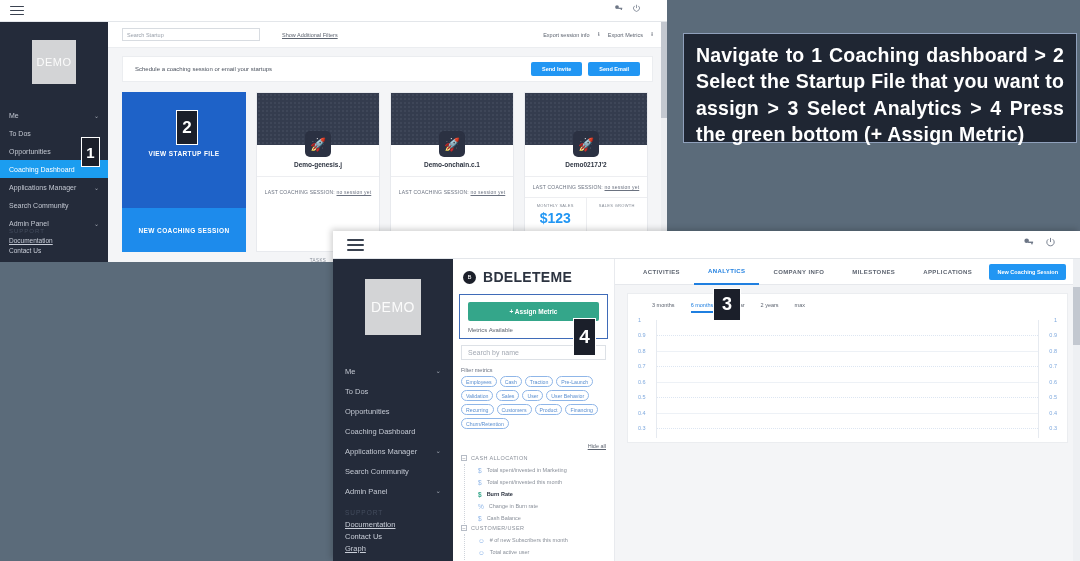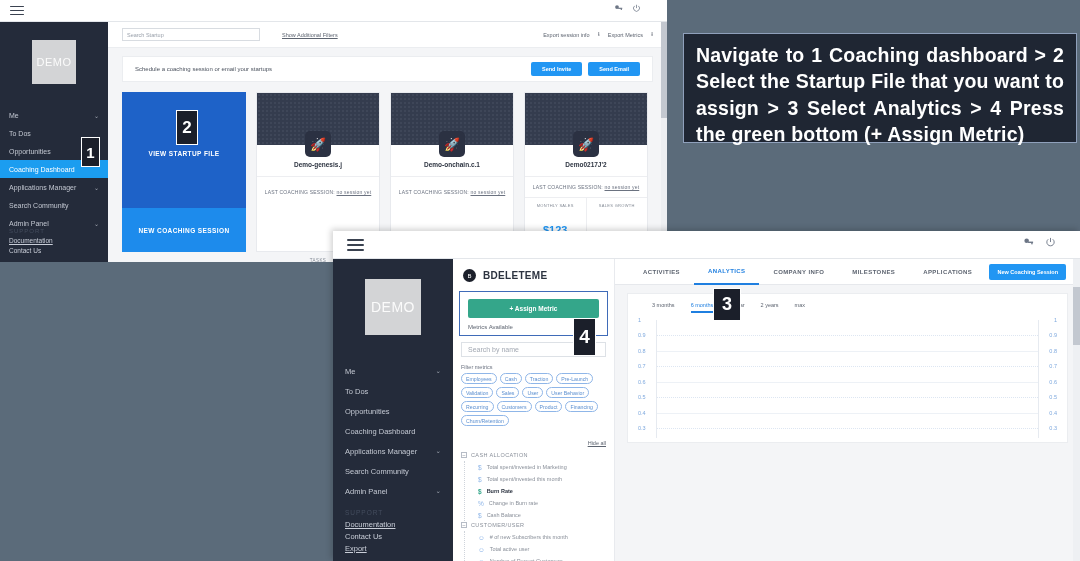--- a/index.html
+++ b/index.html
@@ -97,21 +97,21 @@
   }
   .card-name { text-align: center; font-size: 6.5px; font-weight: bold; color: #2c3340; padding: 16px 0 8px; }
   .card-sep { border-top: 1px solid #edeef1; }
   .card-lcs { text-align: center; font-size: 5px; color: #6b7280; padding: 12px 0; letter-spacing: .2px; }
   .card-lcs .ns { text-decoration: underline; }
   .card-lcs.tight { padding: 7px 0; }
   .kpis { display: flex; border-top: 1px solid #edeef1; }
   .kpi { flex: 1; text-align: center; padding: 5px 0 7px; }
   .kpi + .kpi { border-left: 1px solid #edeef1; }
   .kpi .kl { font-size: 4px; color: #848b96; letter-spacing: .3px; }
-  .kpi .kv { font-size: 11px; color: #2196f3; font-weight: bold; margin-top: 16px; }
+  .kpi .kv { font-size: 14px; color: #2196f3; font-weight: bold; margin-top: 2px; }
   .tasks-row { padding: 6px 14px 0; display: flex; }
   .tasks-block { width: 124px; margin-left: 134px; text-align: center; }
   .tasks-block .tl { font-size: 4.5px; color: #848b96; letter-spacing: .4px; }
   .scroll1 { position: absolute; right: 0; top: 0; width: 6px; height: 100%; background: #edeff2; }
   .scroll1 .thumb { width: 6px; height: 96px; background: #c3c8d0; }
 
   
   .badge {
     position: absolute; background: #1b1f2a; color: #fff; font-weight: bold;
     display: flex; align-items: center; justify-content: center;
@@ -161,21 +161,21 @@
   .support2 a { display: block; color: #c9ced8; font-size: 7.5px; margin-bottom: 3px; text-decoration: none; }
   .support2 a.u { text-decoration: underline; }
 
   
   .metrics-panel { width: 162px; background: #fff; border-right: 1px solid #e8eaee; position: relative; }
   .biz-head { display: flex; align-items: center; gap: 7px; padding: 10px 10px 9px; }
   .biz-avatar {
     width: 13px; height: 13px; border-radius: 50%; background: #1b1f2a;
     color: #fff; font-size: 6px; display: flex; align-items: center; justify-content: center;
   }
-  .biz-name { font-size: 10px; font-weight: bold; color: #2c3340; letter-spacing: .3px; }
+  .biz-name { font-size: 14px; font-weight: bold; color: #2c3340; letter-spacing: .3px; }
   .assign-box { border: 1.5px solid #3f6bb8; margin: 0 6px; padding: 7px 8px 5px; }
   .btn-assign {
     background: #34a68a; color: #fff; text-align: center; font-size: 6.5px;
     font-weight: bold; padding: 6px 0; border-radius: 2px;
   }
   .metrics-avail { font-size: 6px; color: #5d6470; margin-top: 6px; }
   .search-metric {
     margin: 6px 8px 0; border: 1px solid #dde1e6; height: 15px;
     display: flex; align-items: center; padding: 0 6px; font-size: 7px; color: #a3a9b3;
   }
@@ -418,21 +418,21 @@
             </div>
           <div class="nav-item">
               <span>Admin Panel</span>
               <span class="chev">⌄</span>
             </div>
         </div>
         <div class="support2">
           <div class="sup-title">SUPPORT</div>
           <a class="u">Documentation</a>
           <a>Contact Us</a>
-          <a class="u">Export</a>
+          <a class="u">Graph</a>
         </div>
       </div>
 
       <div class="metrics-panel">
         <div class="biz-head">
           <div class="biz-avatar">B</div>
           <div class="biz-name">BDELETEME</div>
         </div>
         <div class="assign-box">
           <div class="btn-assign">+ Assign Metric</div>

